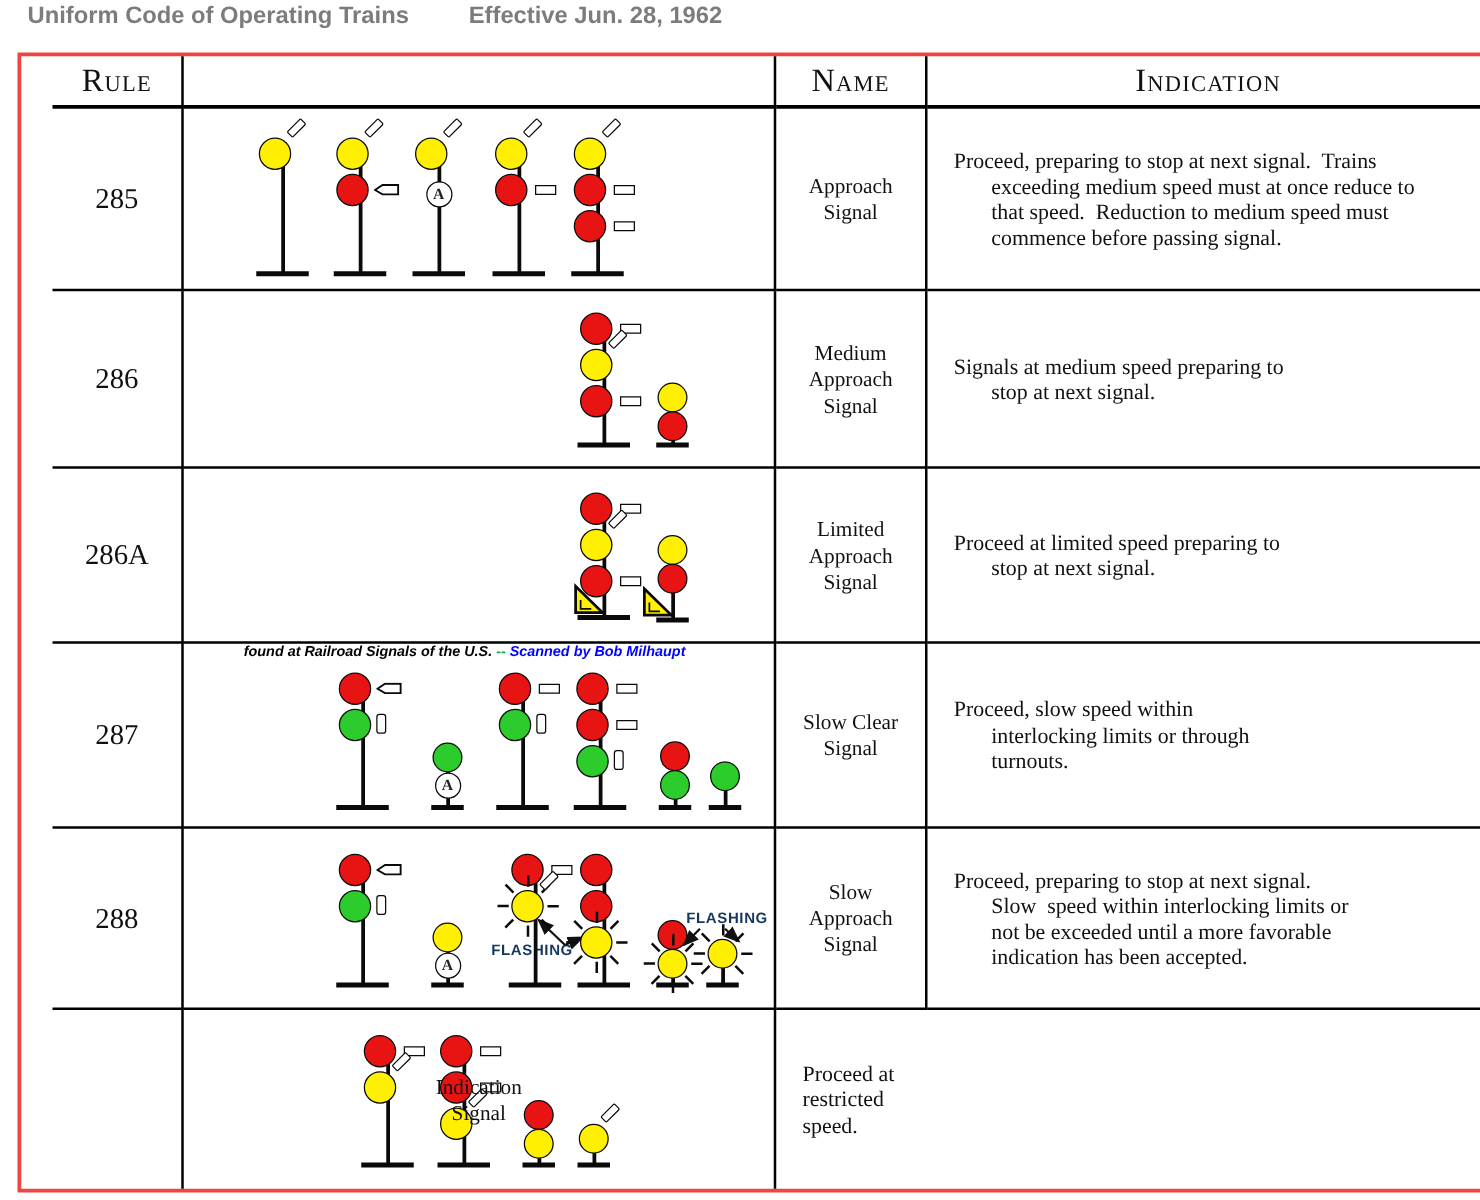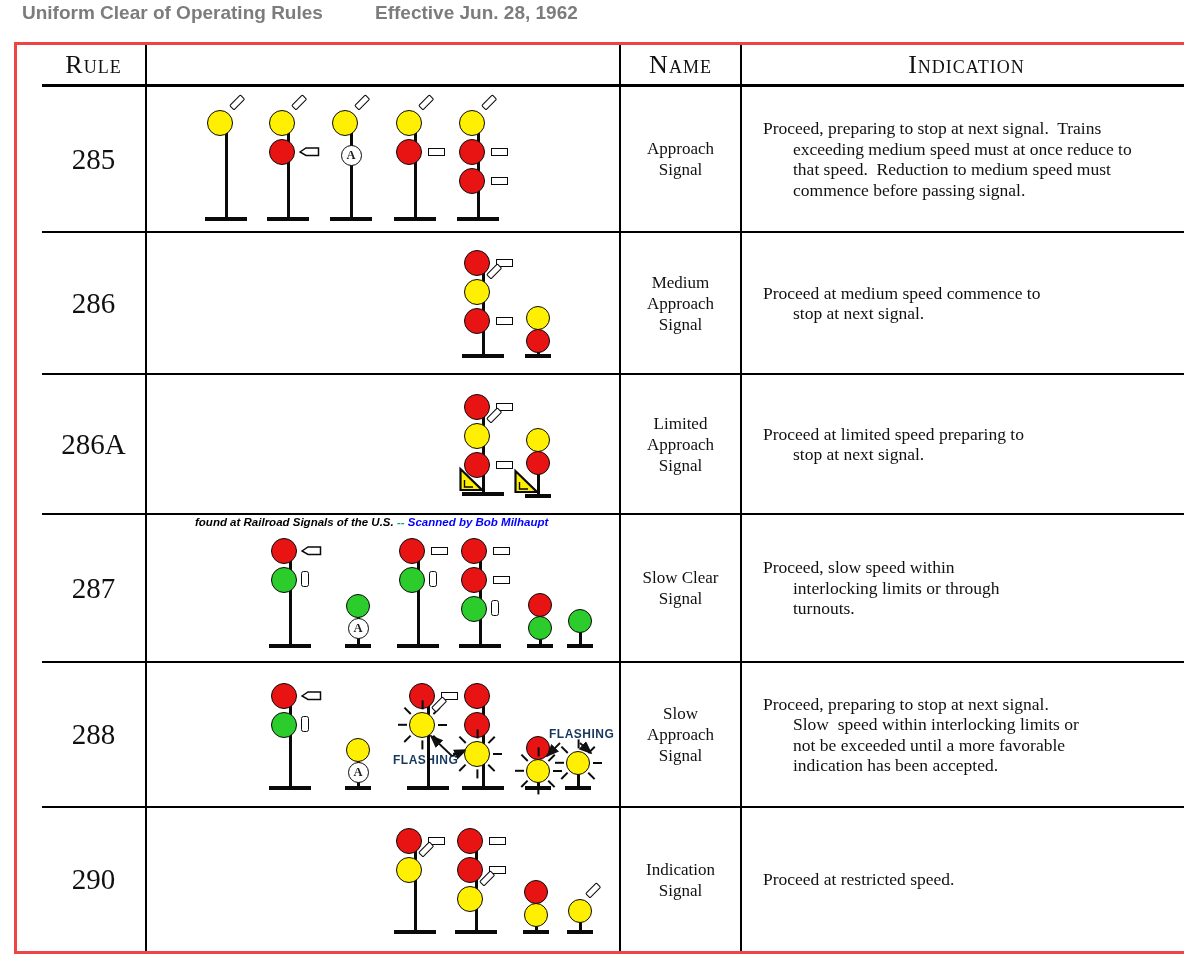--- a/index.html
+++ b/index.html
@@ -13,21 +13,21 @@
   .titlebar .t2{position:absolute;left:353px;top:0;}
   
   .tbl{position:absolute;left:14px;top:42px;width:1149px;border:3px solid #ef4444;background:#fff;
        display:grid;grid-template-columns:105px 474px 121px 449px;
        grid-template-rows:42px 146px 142px 140px 148px 145px 143px;padding-left:25px;}
   .c{position:relative;border-right:2px solid #000;border-bottom:2px solid #000;box-sizing:border-box;overflow:visible;}
   .c.last{border-right:none;}
   .c.bot{border-bottom:none;}
   .hc{display:flex;align-items:center;justify-content:center;border-bottom-width:3px;
       font-variant:small-caps;font-size:26px;letter-spacing:1px;}
-  .rule{display:flex;align-items:center;justify-content:center;font-size:29px;}
+  .rule{display:flex;align-items:center;justify-content:center;font-size:23px;}
   .name{display:flex;align-items:center;justify-content:center;text-align:center;
         font-size:17px;line-height:21px;white-space:pre-line;}
   .ind{display:flex;flex-direction:column;justify-content:center;
        padding:4px 10px 4px 21px;font-size:17.5px;line-height:20.5px;}
   .ind-line{white-space:pre-wrap;}
   .ind-line.hang{padding-left:30px;}
   
   .sig .part{position:absolute;}
   .note{position:absolute;left:48px;top:1px;font-family:"Liberation Sans",sans-serif;
         font-size:11.5px;font-weight:bold;font-style:italic;white-space:pre;color:#000;}
@@ -36,21 +36,21 @@
   .flash-label{position:absolute;font-family:"Liberation Sans",sans-serif;font-size:12px;
                font-weight:600;color:var(--flash-text,#17375E);letter-spacing:0.5px;}
   .arrows{position:absolute;left:0;top:0;pointer-events:none;}
 </style>
 </head>
 <body>
 
 <div class="page">
 
   <div class="titlebar">
-    <span class="t1">Uniform Clear of Operating Rules</span>
+    <span class="t1">Uniform Code of Operating Trains</span>
     <span class="t2">Effective Jun. 28, 1962</span>
   </div>
 
   <div class="tbl">
 
     <div class="c hc">Rule</div>
     <div class="c hc"></div>
     <div class="c hc">Name</div>
     <div class="c hc last">Indication</div>
 
@@ -123,21 +123,21 @@
           <div class="part" style="left: 389.5px; top: 85px; width: 3px; height: 37px; background: rgb(10, 10, 10);"></div>
           <div class="part" style="left: 378px; top: 121px; width: 26px; height: 3.5px; background: rgb(10, 10, 10);"></div>
           <div class="part" style="left: 379px; top: 73px; width: 24px; height: 24px; background: rgb(255, 239, 0); border: 1.6px solid rgb(10, 10, 10); border-radius: 50%; box-sizing: border-box;"></div>
           <div class="part" style="left: 379px; top: 96px; width: 24px; height: 24px; background: rgb(232, 20, 20); border: 1.6px solid rgb(10, 10, 10); border-radius: 50%; box-sizing: border-box;"></div>
         </div>
       </div>
     <div class="c name">Medium
 Approach
 Signal</div>
     <div class="c ind last">
-        <div class="ind-line">Proceed at medium speed commence to</div>
+        <div class="ind-line">Signals at medium speed preparing to</div>
         <div class="ind-line hang">stop at next signal.</div>
       </div>
 
     <div class="c rule">286A</div>
     <div class="c sig">
         <div style="position: absolute; left: 0px; top: 0px; width: 100%; height: 100%;">
           <div class="part" style="left: 334.5px; top: 32px; width: 3px; height: 86px; background: rgb(10, 10, 10);"></div>
           <div class="part" style="left: 315px; top: 117px; width: 42px; height: 3.5px; background: rgb(10, 10, 10);"></div>
           <div class="part" style="left: 317px; top: 19px; width: 26px; height: 26px; background: rgb(232, 20, 20); border: 1.6px solid rgb(10, 10, 10); border-radius: 50%; box-sizing: border-box;"></div>
           <div class="part" style="left: 349px; top: 28px; width: 17px; height: 7.5px; background: rgb(255, 255, 255); border: 1.5px solid rgb(10, 10, 10); box-sizing: border-box;"></div>
@@ -321,21 +321,20 @@
     <div class="c name">Slow
 Approach
 Signal</div>
     <div class="c ind last">
         <div class="ind-line">Proceed, preparing to stop at next signal.</div>
         <div class="ind-line hang">Slow  speed within interlocking limits or</div>
         <div class="ind-line hang">not be exceeded until a more favorable</div>
         <div class="ind-line hang">indication has been accepted.</div>
       </div>
 
-    <div class="c rule bot">290</div>
     <div class="c sig bot">
         <div style="position: absolute; left: 0px; top: 0px; width: 100%; height: 100%;">
           <div class="part" style="left: 266.5px; top: 33px; width: 3px; height: 90px; background: rgb(10, 10, 10);"></div>
           <div class="part" style="left: 247px; top: 122px; width: 42px; height: 3.5px; background: rgb(10, 10, 10);"></div>
           <div class="part" style="left: 249px; top: 20px; width: 26px; height: 26px; background: rgb(232, 20, 20); border: 1.6px solid rgb(10, 10, 10); border-radius: 50%; box-sizing: border-box;"></div>
           <div class="part" style="left: 281px; top: 29px; width: 17px; height: 7.5px; background: rgb(255, 255, 255); border: 1.5px solid rgb(10, 10, 10); box-sizing: border-box;"></div>
           <div class="part" style="left: 249px; top: 49px; width: 26px; height: 26px; background: rgb(255, 239, 0); border: 1.6px solid rgb(10, 10, 10); border-radius: 50%; box-sizing: border-box;"></div>
           <div class="part" style="left: 271px; top: 38px; width: 16px; height: 6.5px; background: rgb(255, 255, 255); border: 1.5px solid rgb(10, 10, 10); border-radius: 1.5px; transform: rotate(-45deg); box-sizing: border-box;"></div>
         </div>
         <div style="position: absolute; left: 0px; top: 0px; width: 100%; height: 100%;">

